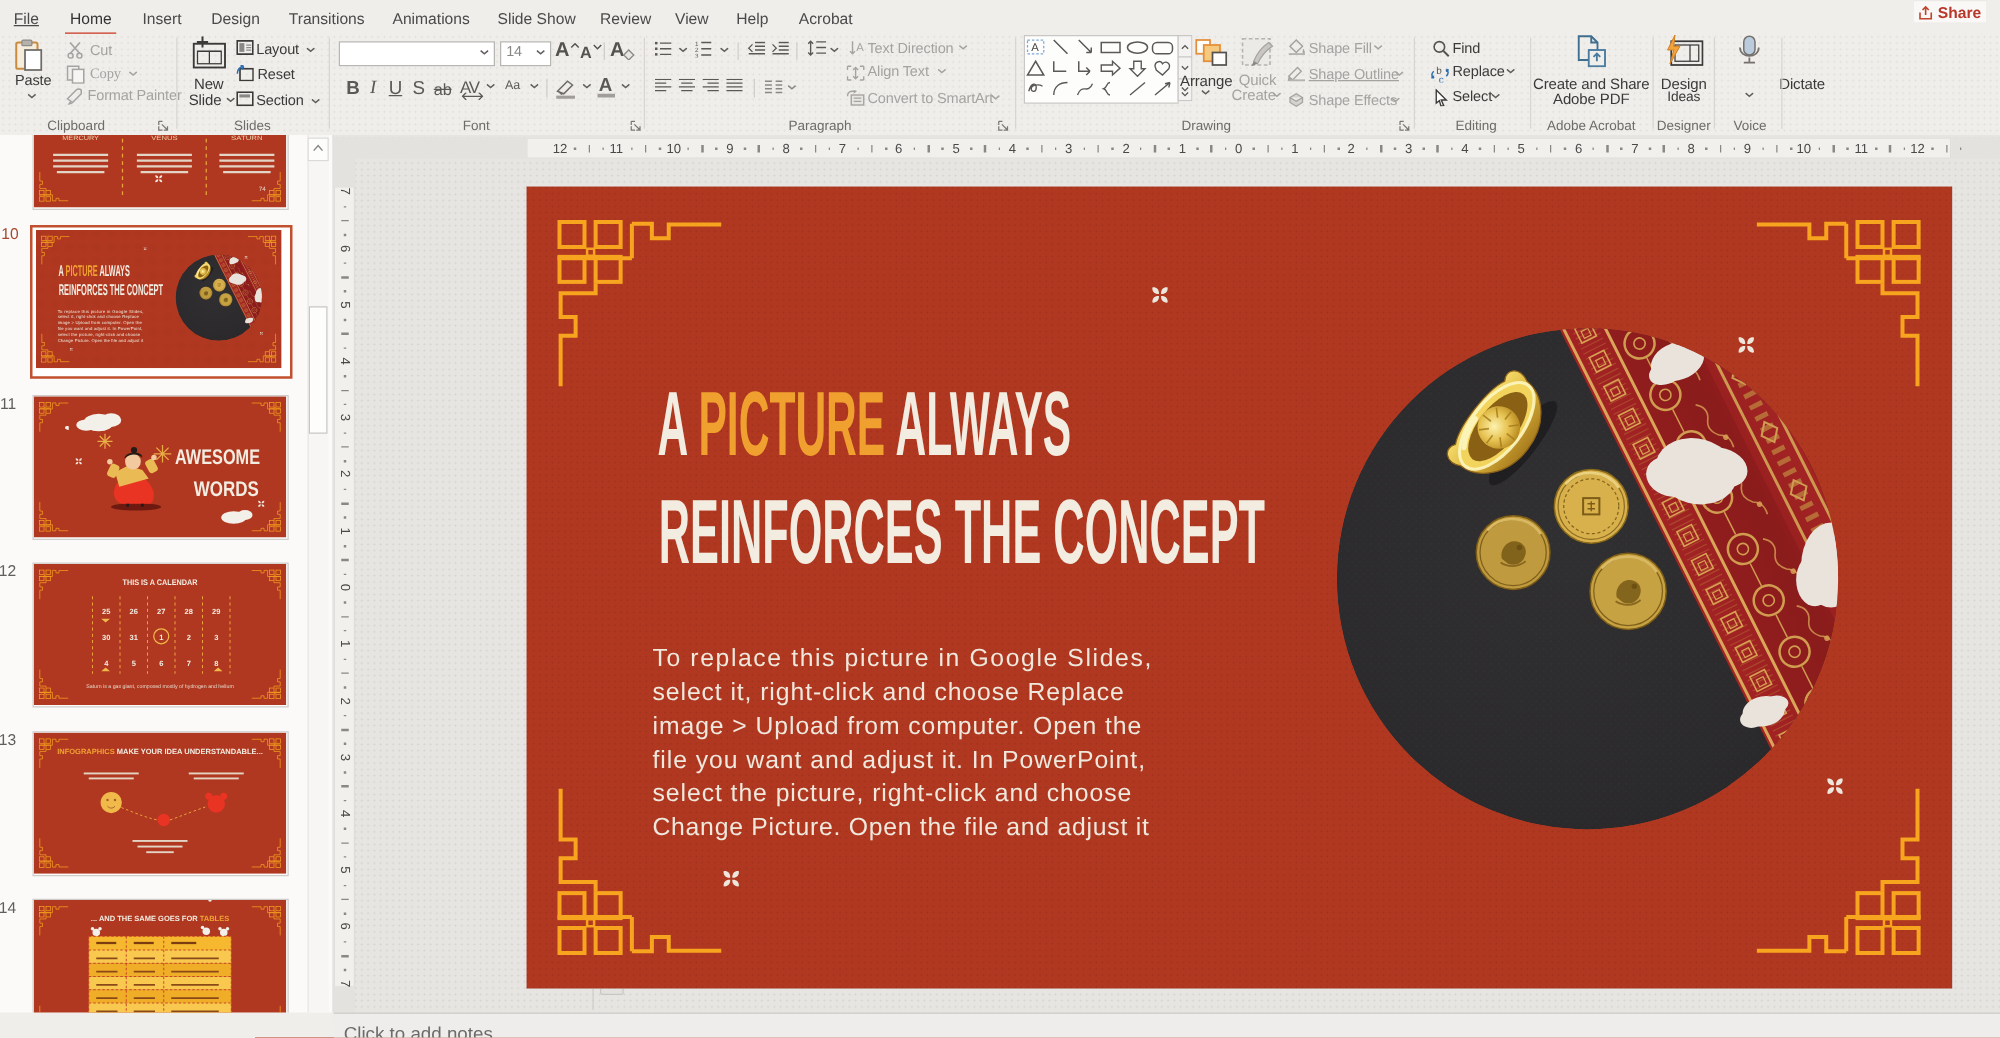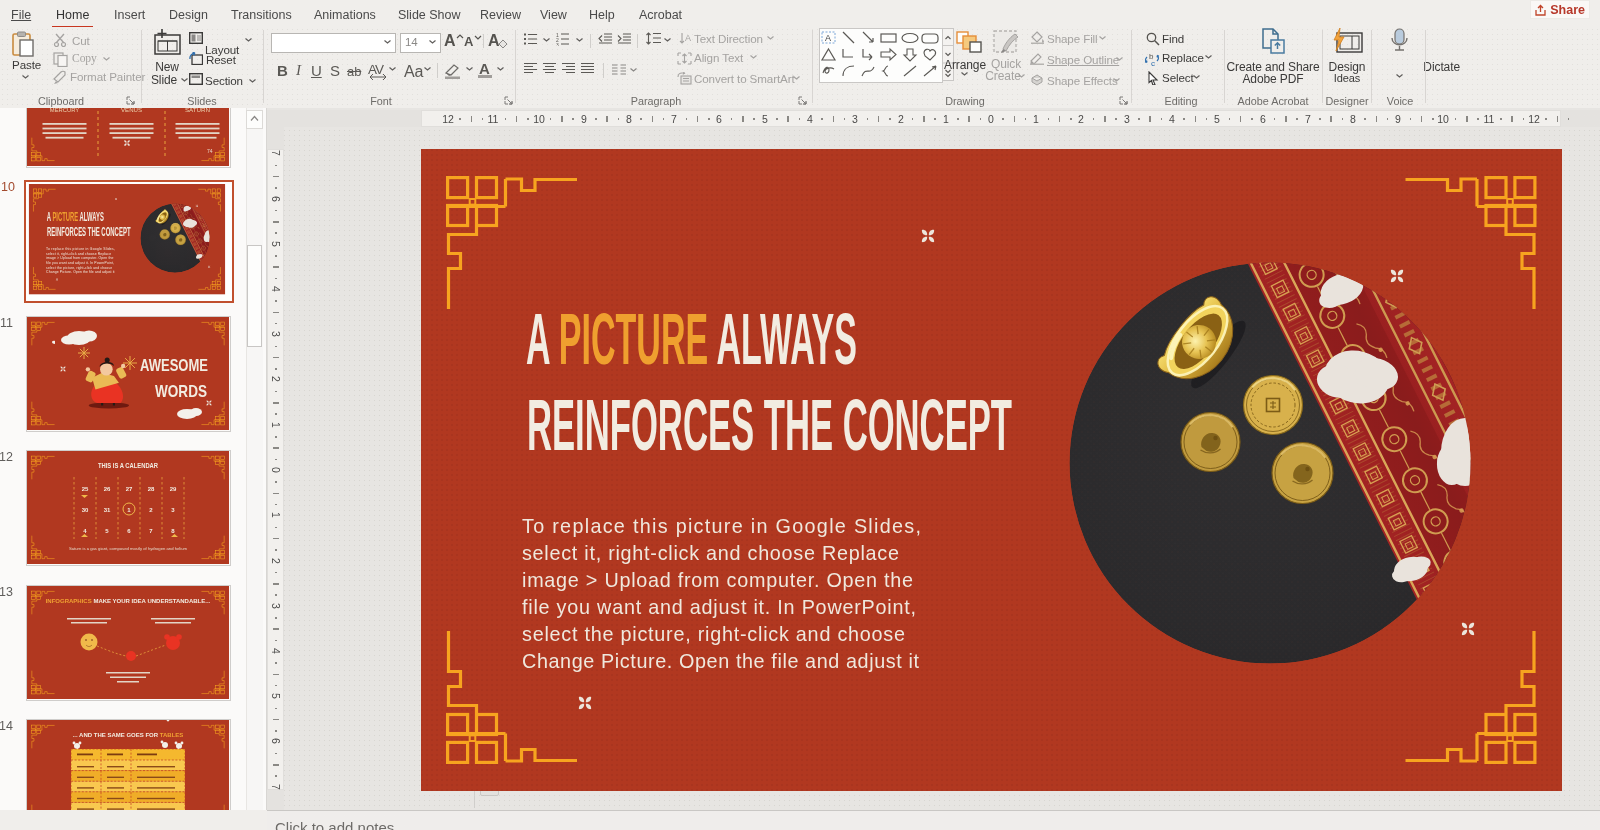--- a/index.html
+++ b/index.html
@@ -90,21 +90,21 @@
 <span class="btntxt" style="left:107px;top:33px;width:120px;text-align:center;color:#3b3a39;font-size:12px;font-weight:400">New</span>
 <span class="btntxt" style="left:104px;top:46px;width:120px;text-align:center;color:#3b3a39;font-size:12px;font-weight:400">Slide</span>
 <svg class="abs" style="left:181px;top:51px" width="7" height="5">
       <path d="M0.5 0.5 L3.5 3.0 L6.5 0.5" fill="none" stroke="#605e5c" stroke-width="1.2"></path>
     </svg>
 <svg class="abs" style="left:189px;top:5px" width="14" height="12">
 <rect x="0.7" y="0.7" width="12.6" height="10.6" fill="none" stroke="#3b3a39" stroke-width="1.4"></rect>
 <rect x="2.5" y="2.5" width="4" height="7" fill="#8a8886"></rect>
 <path d="M8 4 H12 M8 6 H12 M8 8 H12" stroke="#8a8886" stroke-width="1"></path>
 </svg>
-<span class="btntxt" style="left:205px;top:16px;color:#3b3a39">Layout</span>
+<span class="btntxt" style="left:205px;top:6px;color:#3b3a39">Layout</span>
 <svg class="abs" style="left:245px;top:11px" width="7" height="5">
       <path d="M0.5 0.5 L3.5 3.0 L6.5 0.5" fill="none" stroke="#605e5c" stroke-width="1.2"></path>
     </svg>
 <svg class="abs" style="left:189px;top:25px" width="14" height="13">
 <rect x="3" y="3" width="10.5" height="9.5" fill="none" stroke="#3b3a39" stroke-width="1.3"></rect>
 <path d="M1 7 A5 5 0 0 1 6 1.2 M6 1.2 L3.5 0 M6 1.2 L4.6 3.4" stroke="#2f6fae" stroke-width="1.3" fill="none"></path>
 </svg>
 <span class="btntxt" style="left:206px;top:26px;color:#3b3a39">Reset</span>
 <svg class="abs" style="left:189px;top:46px" width="14" height="12">
 <rect x="0.7" y="0.7" width="12.6" height="10.6" fill="none" stroke="#3b3a39" stroke-width="1.4"></rect>
@@ -143,21 +143,21 @@
 <span class="btntxt" style="left:311px;top:35px;color:#5b5955;font-size:15px;text-decoration:underline">U</span>
 <span class="btntxt" style="left:330px;top:35px;color:#5b5955;font-size:15px">S</span>
 <span class="btntxt" style="left:347px;top:37px;color:#5b5955;font-size:13px;text-decoration:line-through">ab</span>
 <span class="btntxt" style="left:368px;top:35px;color:#5b5955;font-size:13.5px;letter-spacing:-1px">AV</span>
 <svg class="abs" style="left:369px;top:47px" width="20" height="6">
       <path d="M4 0 L1 3 L4 6 M1 3 H17 M14 0 L17 3 L14 6" stroke="#5b5955" stroke-width="1" fill="none"></path>
     </svg>
 <svg class="abs" style="left:389px;top:40px" width="7" height="5">
       <path d="M0.5 0.5 L3.5 3.0 L6.5 0.5" fill="none" stroke="#605e5c" stroke-width="1.2"></path>
     </svg>
-<span class="btntxt" style="left:404px;top:36px;color:#5b5955;font-size:16px">Aa</span>
+<span class="btntxt" style="left:404px;top:36px;color:#5b5955;font-size:10px">Aa</span>
 <svg class="abs" style="left:424px;top:40px" width="7" height="5">
       <path d="M0.5 0.5 L3.5 3.0 L6.5 0.5" fill="none" stroke="#605e5c" stroke-width="1.2"></path>
     </svg>
 <div class="abs" style="left:437px;top:36px;width:1px;height:15px;background:#d0cecb"></div>
 <svg class="abs" style="left:443px;top:36px" width="20" height="16">
 <path d="M3 10 L11 2 L15 5 L8 12 Z" fill="#f0eeeb" stroke="#6e6c69" stroke-width="1.2"></path>
 <path d="M3 10 L8 12 L6 13 Z" fill="#6e6c69"></path>
 <rect x="2" y="13.5" width="15" height="3" fill="#a09d9a"></rect>
 </svg>
 <svg class="abs" style="left:466px;top:40px" width="7" height="5">

